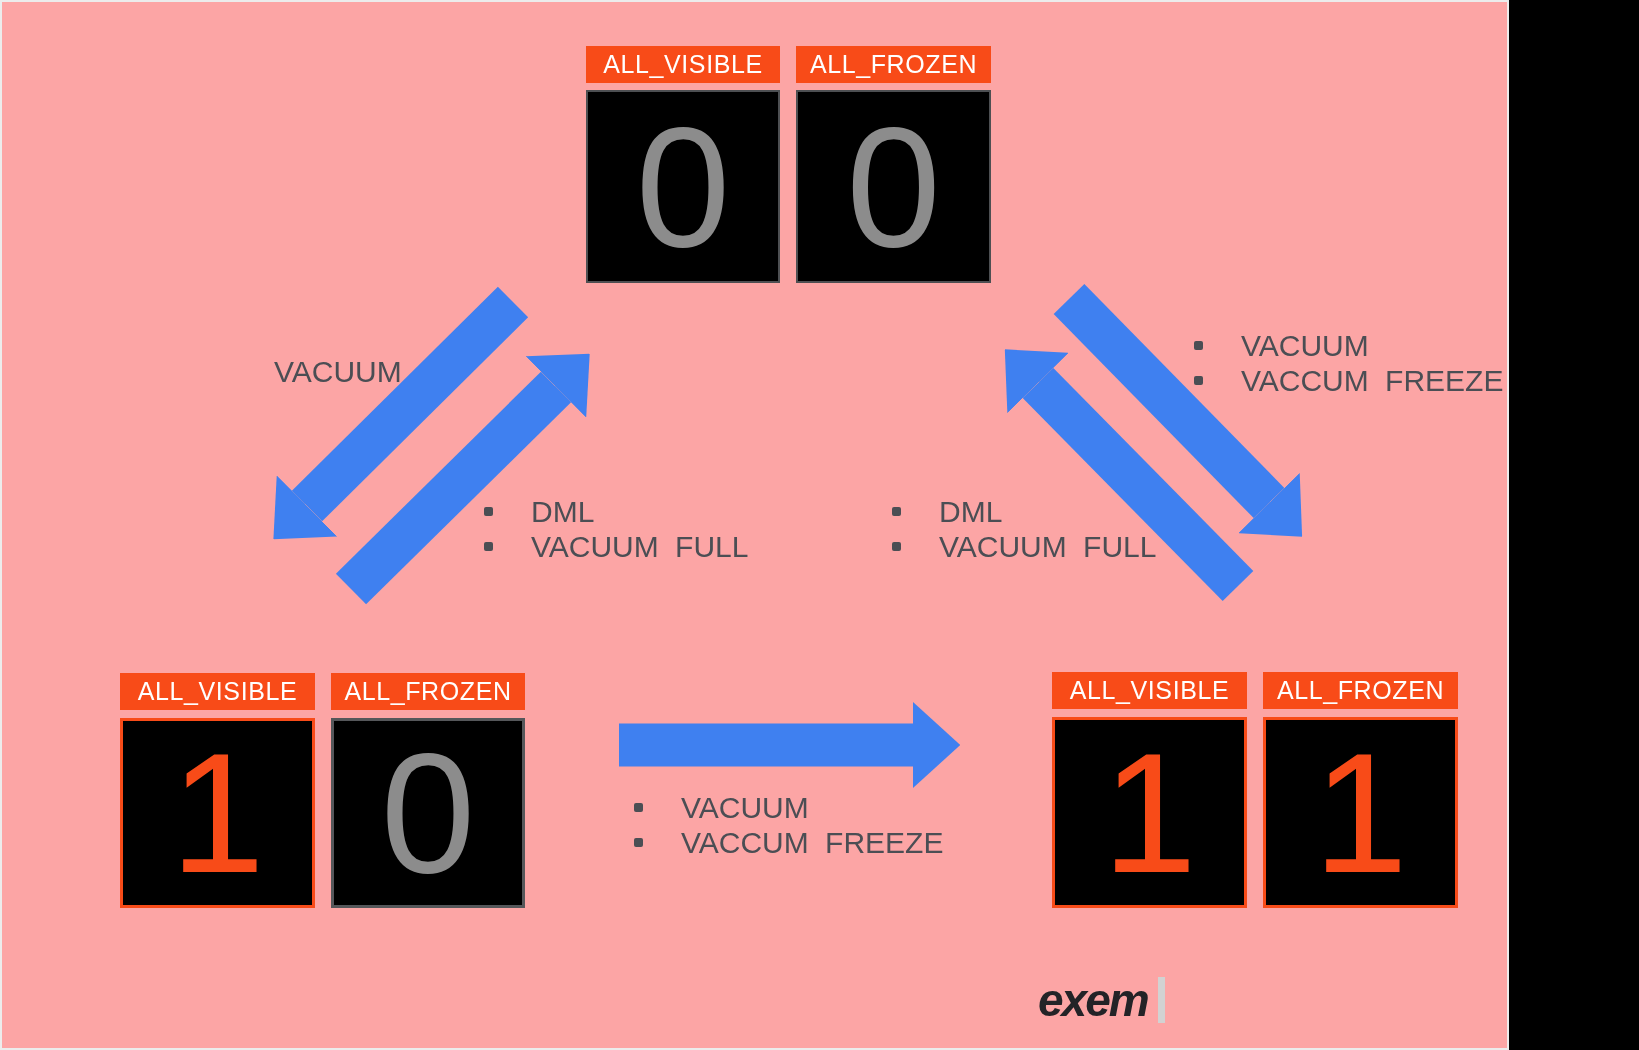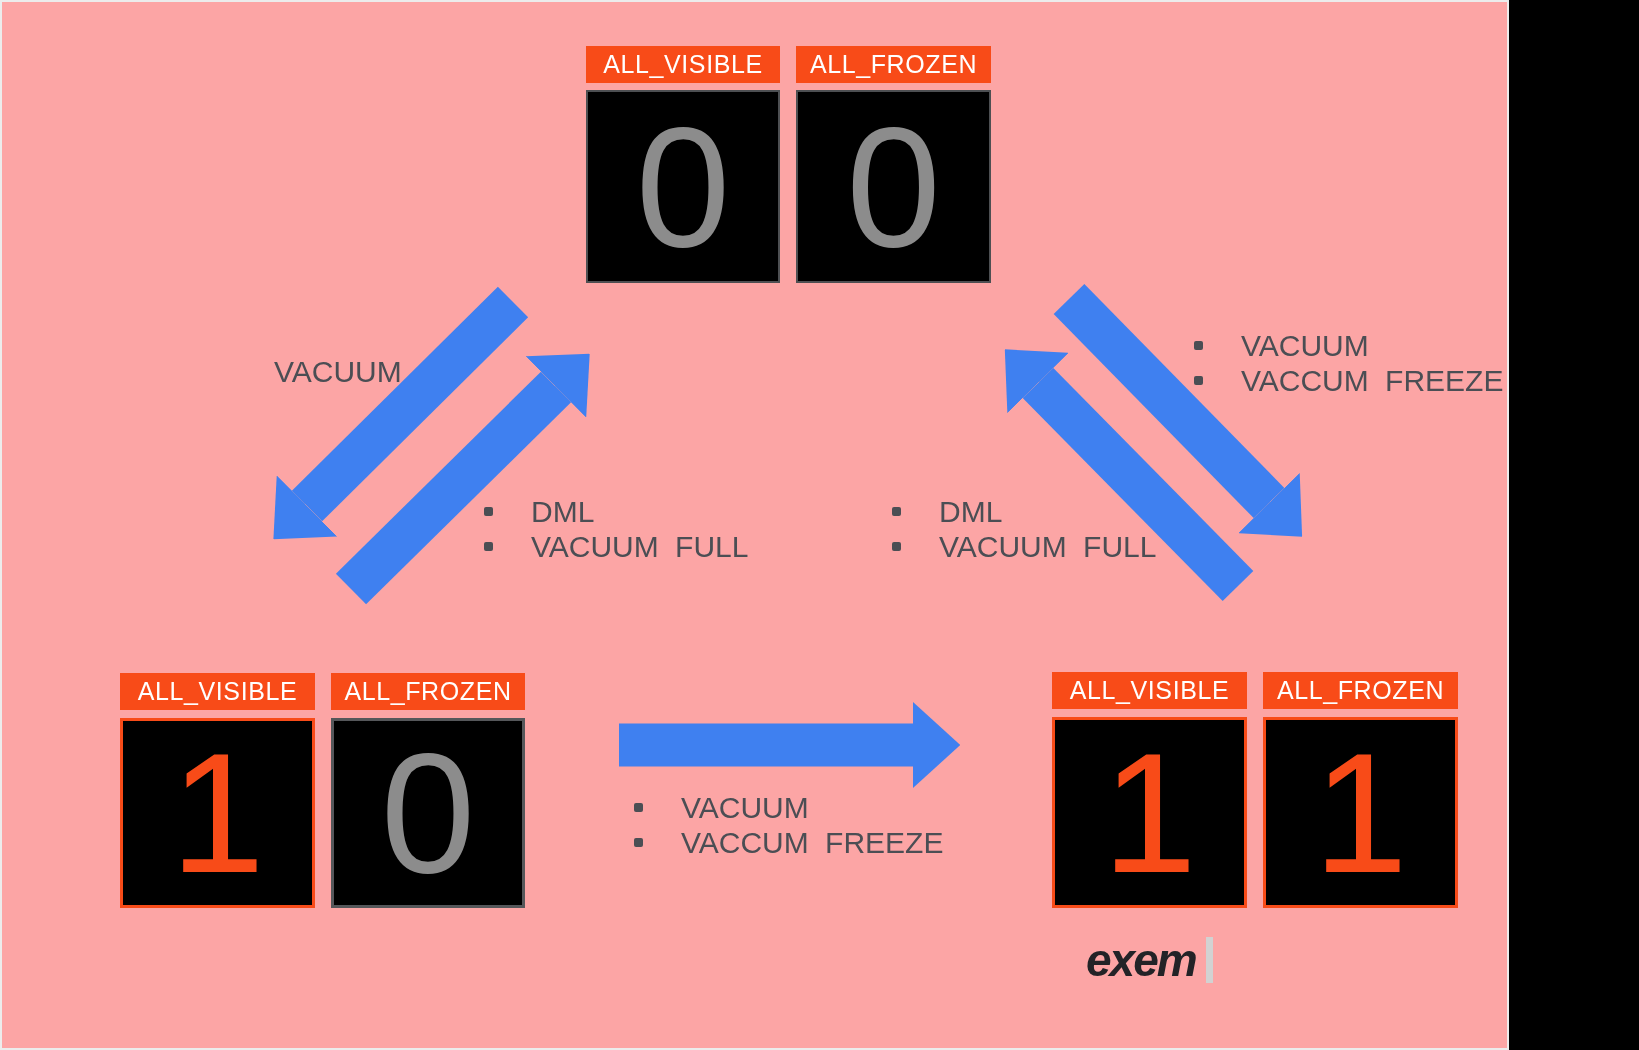--- a/index.html
+++ b/index.html
@@ -39,21 +39,21 @@
   .bullet-list{position:absolute;}
   .bullet-row{display:flex;align-items:center;height:35px;}
   .bullet{
     width:9px;height:9px;border-radius:2px;
     background:#4b4e54;margin-right:38px;flex:none;
   }
   .bullet-label{
     color:#4b4e54;font-size:30px;
     word-spacing:8px;white-space:nowrap;
   }
-  .logo{position:absolute;left:1036px;top:935px;display:flex;align-items:center;margin-left:48px;}
+  .logo{position:absolute;left:1036px;top:975px;display:flex;align-items:center;}
   .logo-text{
     font-style:italic;font-weight:bold;font-size:46px;
     color:#232327;letter-spacing:-2px;line-height:1;
   }
   .logo-bar{width:7px;height:46px;background:#d2d2d2;margin-left:10px;}
 </style>
 </head>
 <body>
 
 <div class="canvas">

